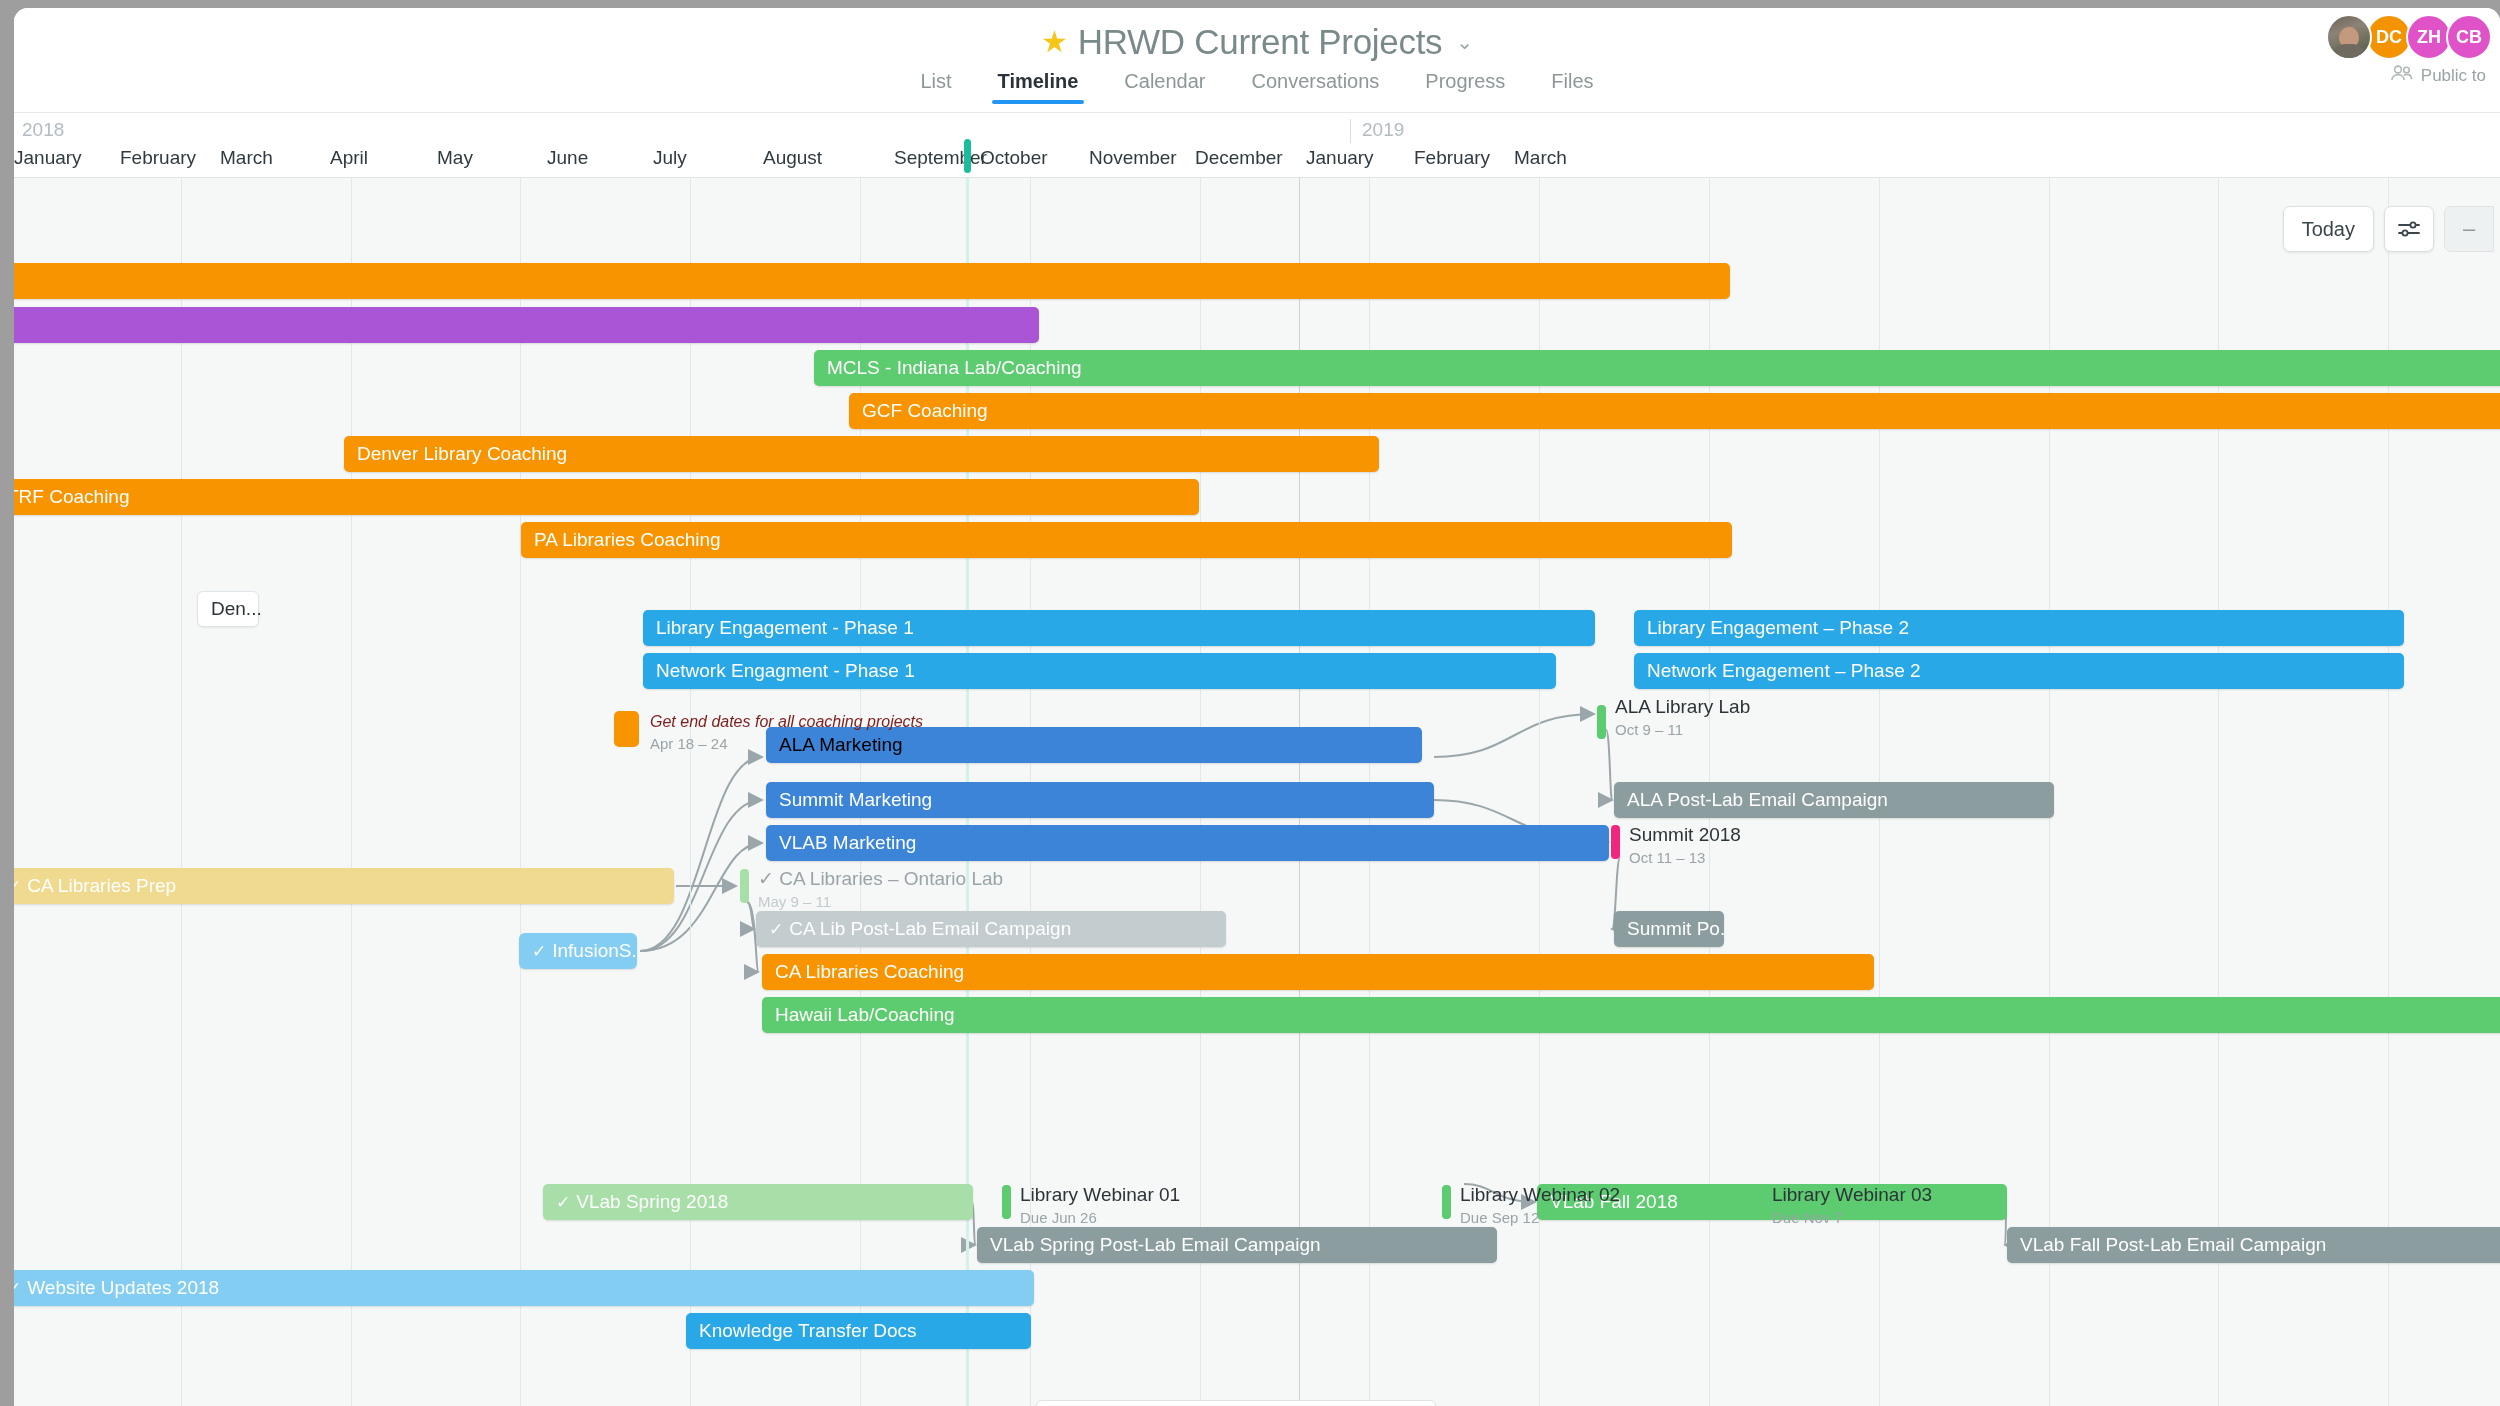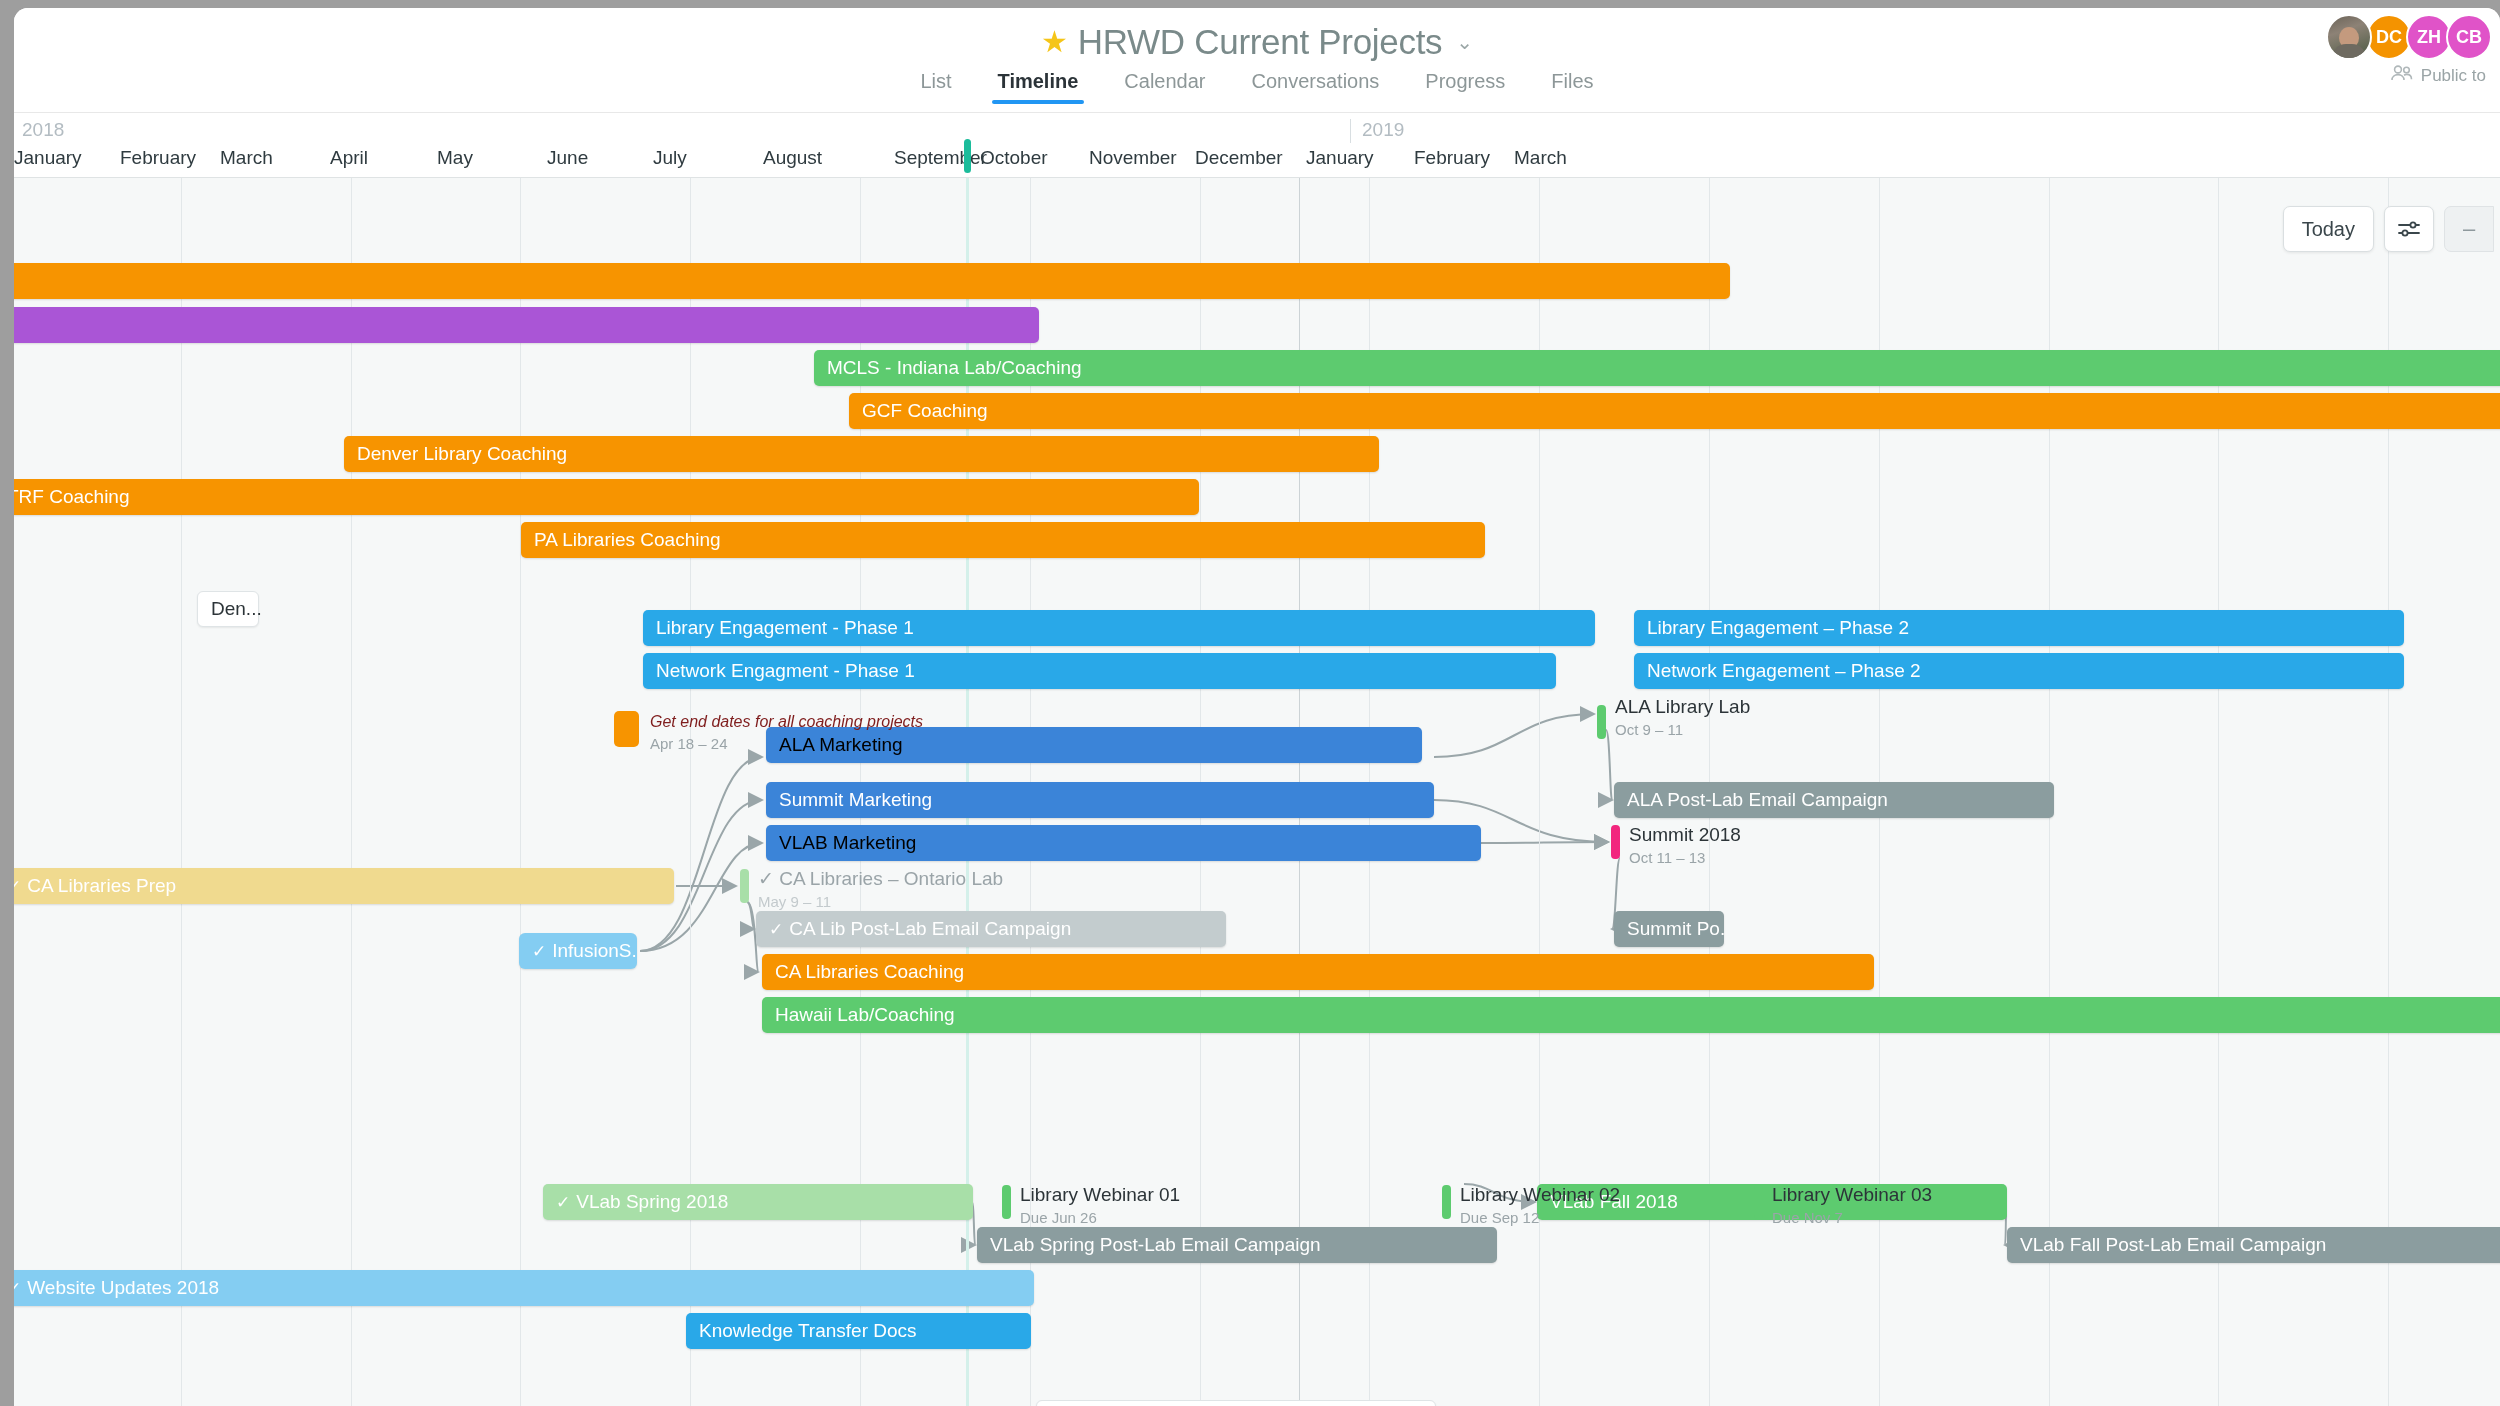--- a/index.html
+++ b/index.html
@@ -301,42 +301,42 @@
       </div>
       <div class="bar" style="left: 835px; top: 215px; width: 1690px; background: rgb(247, 148, 0); color: rgb(255, 255, 255);">
         <span>GCF Coaching</span>
       </div>
       <div class="bar" style="left: 330px; top: 258px; width: 1035px; background: rgb(247, 148, 0); color: rgb(255, 255, 255);">
         <span>Denver Library Coaching</span>
       </div>
       <div class="bar sq-left" style="left: -20px; top: 301px; width: 1205px; background: rgb(247, 148, 0); color: rgb(255, 255, 255);">
         <span>TRF Coaching</span>
       </div>
-      <div class="bar" style="left: 507px; top: 344px; width: 964px; background: rgb(247, 148, 0); color: rgb(255, 255, 255);">
+      <div class="bar" style="left: 507px; top: 344px; width: 1211px; background: rgb(247, 148, 0); color: rgb(255, 255, 255);">
         <span>PA Libraries Coaching</span>
       </div>
       <div class="bar" style="left: 629px; top: 432px; width: 952px; background: rgb(41, 168, 232); color: rgb(255, 255, 255);">
         <span>Library Engagement - Phase 1</span>
       </div>
       <div class="bar" style="left: 1620px; top: 432px; width: 770px; background: rgb(41, 168, 232); color: rgb(255, 255, 255);">
         <span>Library Engagement – Phase 2</span>
       </div>
       <div class="bar" style="left: 629px; top: 475px; width: 913px; background: rgb(41, 168, 232); color: rgb(255, 255, 255);">
         <span>Network Engagment - Phase 1</span>
       </div>
       <div class="bar" style="left: 1620px; top: 475px; width: 770px; background: rgb(41, 168, 232); color: rgb(255, 255, 255);">
         <span>Network Engagement – Phase 2</span>
       </div>
       <div class="bar" style="left: 752px; top: 549px; width: 656px; background: rgb(59, 132, 216); color: #000000;">
         <span>ALA Marketing</span>
       </div>
       <div class="bar" style="left: 752px; top: 604px; width: 668px; background: rgb(59, 132, 216); color: rgb(255, 255, 255);">
         <span>Summit Marketing</span>
       </div>
-      <div class="bar" style="left: 752px; top: 647px; width: 715px; background: rgb(59, 132, 216); color: #000000;">
+      <div class="bar" style="left: 752px; top: 647px; width: 843px; background: rgb(59, 132, 216); color: #ffffff;">
         <span>VLAB Marketing</span>
       </div>
       <div class="bar" style="left: 1600px; top: 604px; width: 440px; background: rgb(139, 157, 159); color: rgb(255, 255, 255);">
         <span>ALA Post-Lab Email Campaign</span>
       </div>
       <div class="bar" style="left: 1600px; top: 733px; width: 110px; background: rgb(139, 157, 159); color: rgb(255, 255, 255);">
         <span>Summit Po...</span>
       </div>
       <div class="bar sq-left" style="left: -20px; top: 690px; width: 680px; background: rgb(240, 218, 143); color: rgb(255, 255, 255);">
         <span class="chk">✓</span>

